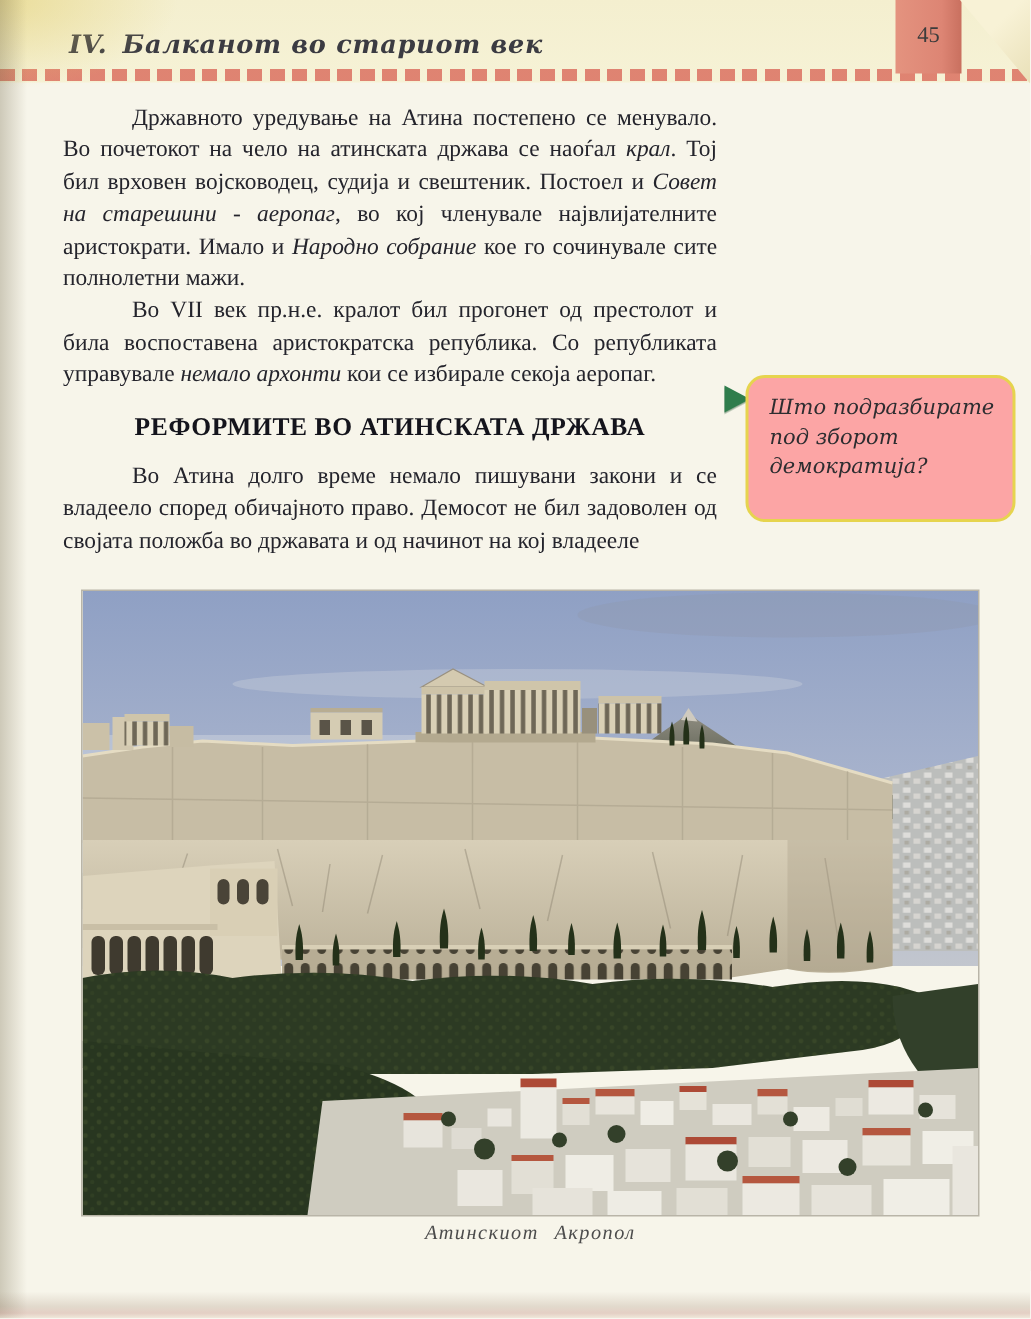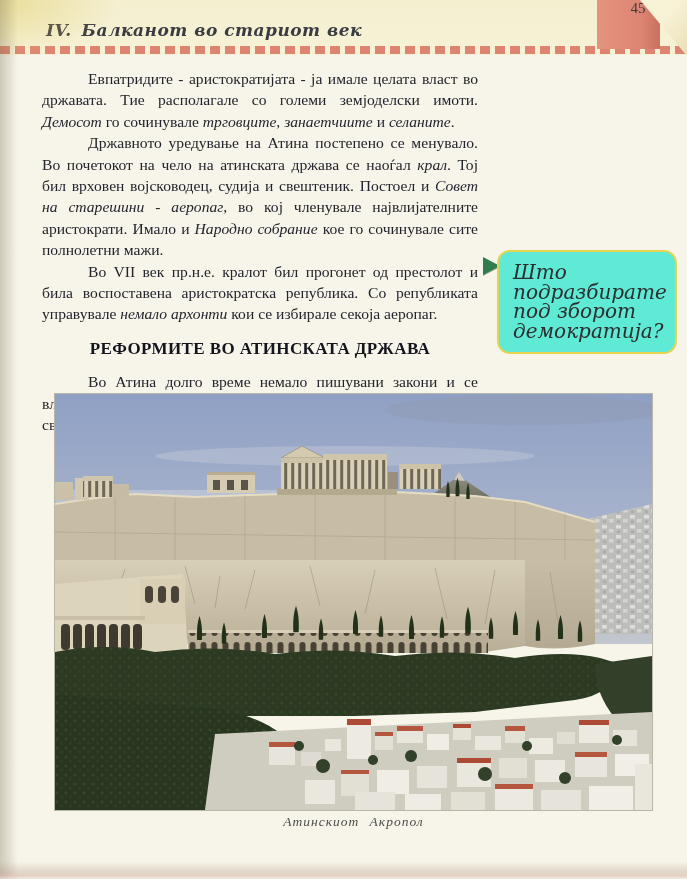--- a/index.html
+++ b/index.html
@@ -31,22 +31,22 @@
     pointer-events:none;
   }
   .dash-line{
     position:absolute;left:0;top:46px;width:687px;height:8px;
     background:repeating-linear-gradient(90deg,#db7060 0 10px, rgba(0,0,0,0) 10px 15px);
     opacity:.85;
   }
   .page-tab{
     position:absolute;left:597px;top:0;width:44px;height:49px;
     background:linear-gradient(to right,#e4937f,#dd8574 70%,#c9705f);
-    display:flex;justify-content:center;
-    font-size:15px;color:#3c3c3c;padding-left:19px;
+    display:flex;align-items:center;justify-content:center;
+    font-size:15px;color:#3c3c3c;
   }
   .fold-corner{
     position:absolute;left:640px;top:0;width:47px;height:56px;
     background:linear-gradient(135deg,#f8f2d6 40%,#e9e0b8);
     clip-path:polygon(0 0,100% 0,100% 100%);
   }
   .chapter-header{
     position:absolute;left:46px;top:20px;
     font-family:"DejaVu Serif", serif;font-style:italic;font-weight:bold;
     font-size:17px;color:#3b3b42;letter-spacing:.5px;
@@ -60,24 +60,24 @@
   }
   .para{margin:0;text-indent:46px;}
   .para em{font-style:italic;}
   .section-heading{
     margin:13px 0 12px 0;text-align:center;font-weight:bold;
     font-size:17px;letter-spacing:.4px;color:#14141c;text-indent:0;
   }
   
   .question-box{
     position:absolute;left:497px;top:250px;width:150px;
-    background:#5eead4;border:2px solid #e6d44e;border-radius:13px;
-    padding:11px 12px 11px 14px;
+    background:#fca5a5;border:2px solid #e6d44e;border-radius:13px;
+    padding:11px 12px 24px 14px;
     font-family:"DejaVu Serif", serif;font-style:italic;
-    font-size:20px;line-height:19.5px;color:#2d2d30;
+    font-size:14px;line-height:19.5px;color:#2d2d30;
   }
   .pointer-triangle{
     position:absolute;left:483px;top:257px;width:0;height:0;
     border-top:9px solid transparent;border-bottom:9px solid transparent;
     border-left:17px solid #2f7d4c;
     filter:drop-shadow(0 1px 0 rgba(0,60,20,.4));
   }
   
   .photo-frame{
     position:absolute;left:55px;top:394px;width:597px;height:416px;
@@ -102,21 +102,20 @@
     <span>45</span>
   </div>
   <div class="fold-corner"></div>
 
   <div class="chapter-header">
     <span class="numeral">IV.</span><span>Балканот во стариот век</span>
   </div>
 
   <div class="text-column">
     <div>
-        <p class="para"><span>Евпатридите - аристократијата - ја имале целата власт во државата. Тие располагале со големи земјоделски имоти. </span><em>Демосот</em><span> го сочинувале </span><em>трговците, занаетчиите</em><span> и </span><em>селаните</em><span>.</span></p>
         <p class="para"><span>Државното уредување на Атина постепено се менувало. Во почетокот на чело на атинската држава се наоѓал </span><em>крал</em><span>. Тој бил врховен војсководец, судија и свештеник. Постоел и </span><em>Совет на старешини - аеропаг</em><span>, во кој членувале највлијателните аристократи. Имало и </span><em>Народно собрание</em><span> кое го сочинувале сите полнолетни мажи.</span></p>
         <p class="para"><span>Во VII век пр.н.е. кралот бил прогонет од престолот и била воспоставена аристократска република. Со републиката управувале </span><em>немало архонти</em><span> кои се избирале секоја аеропаг.</span></p>
       </div>
     <p class="section-heading">РЕФОРМИТЕ ВО АТИНСКАТА ДРЖАВА</p>
     <div>
         <p class="para"><span>Во Атина долго време немало пишувани закони и се владеело според обичајното право. Демосот не бил задоволен од својата положба во државата и од начинот на кој владееле</span></p>
       </div>
   </div>
 
   <div class="pointer-triangle"></div>

